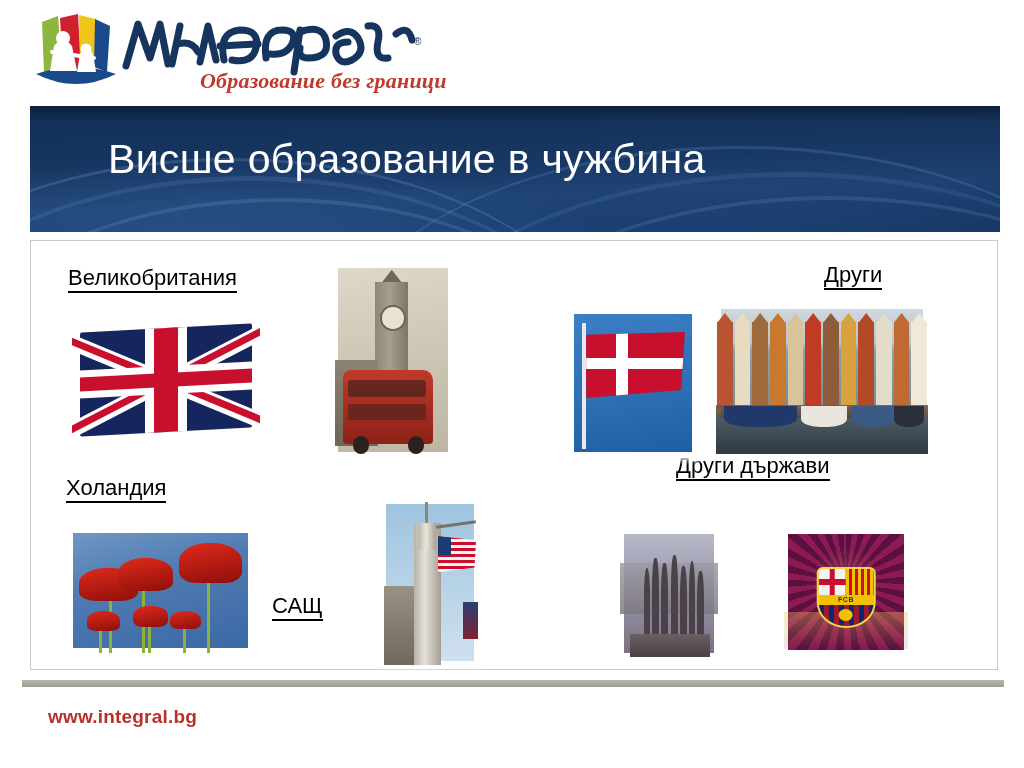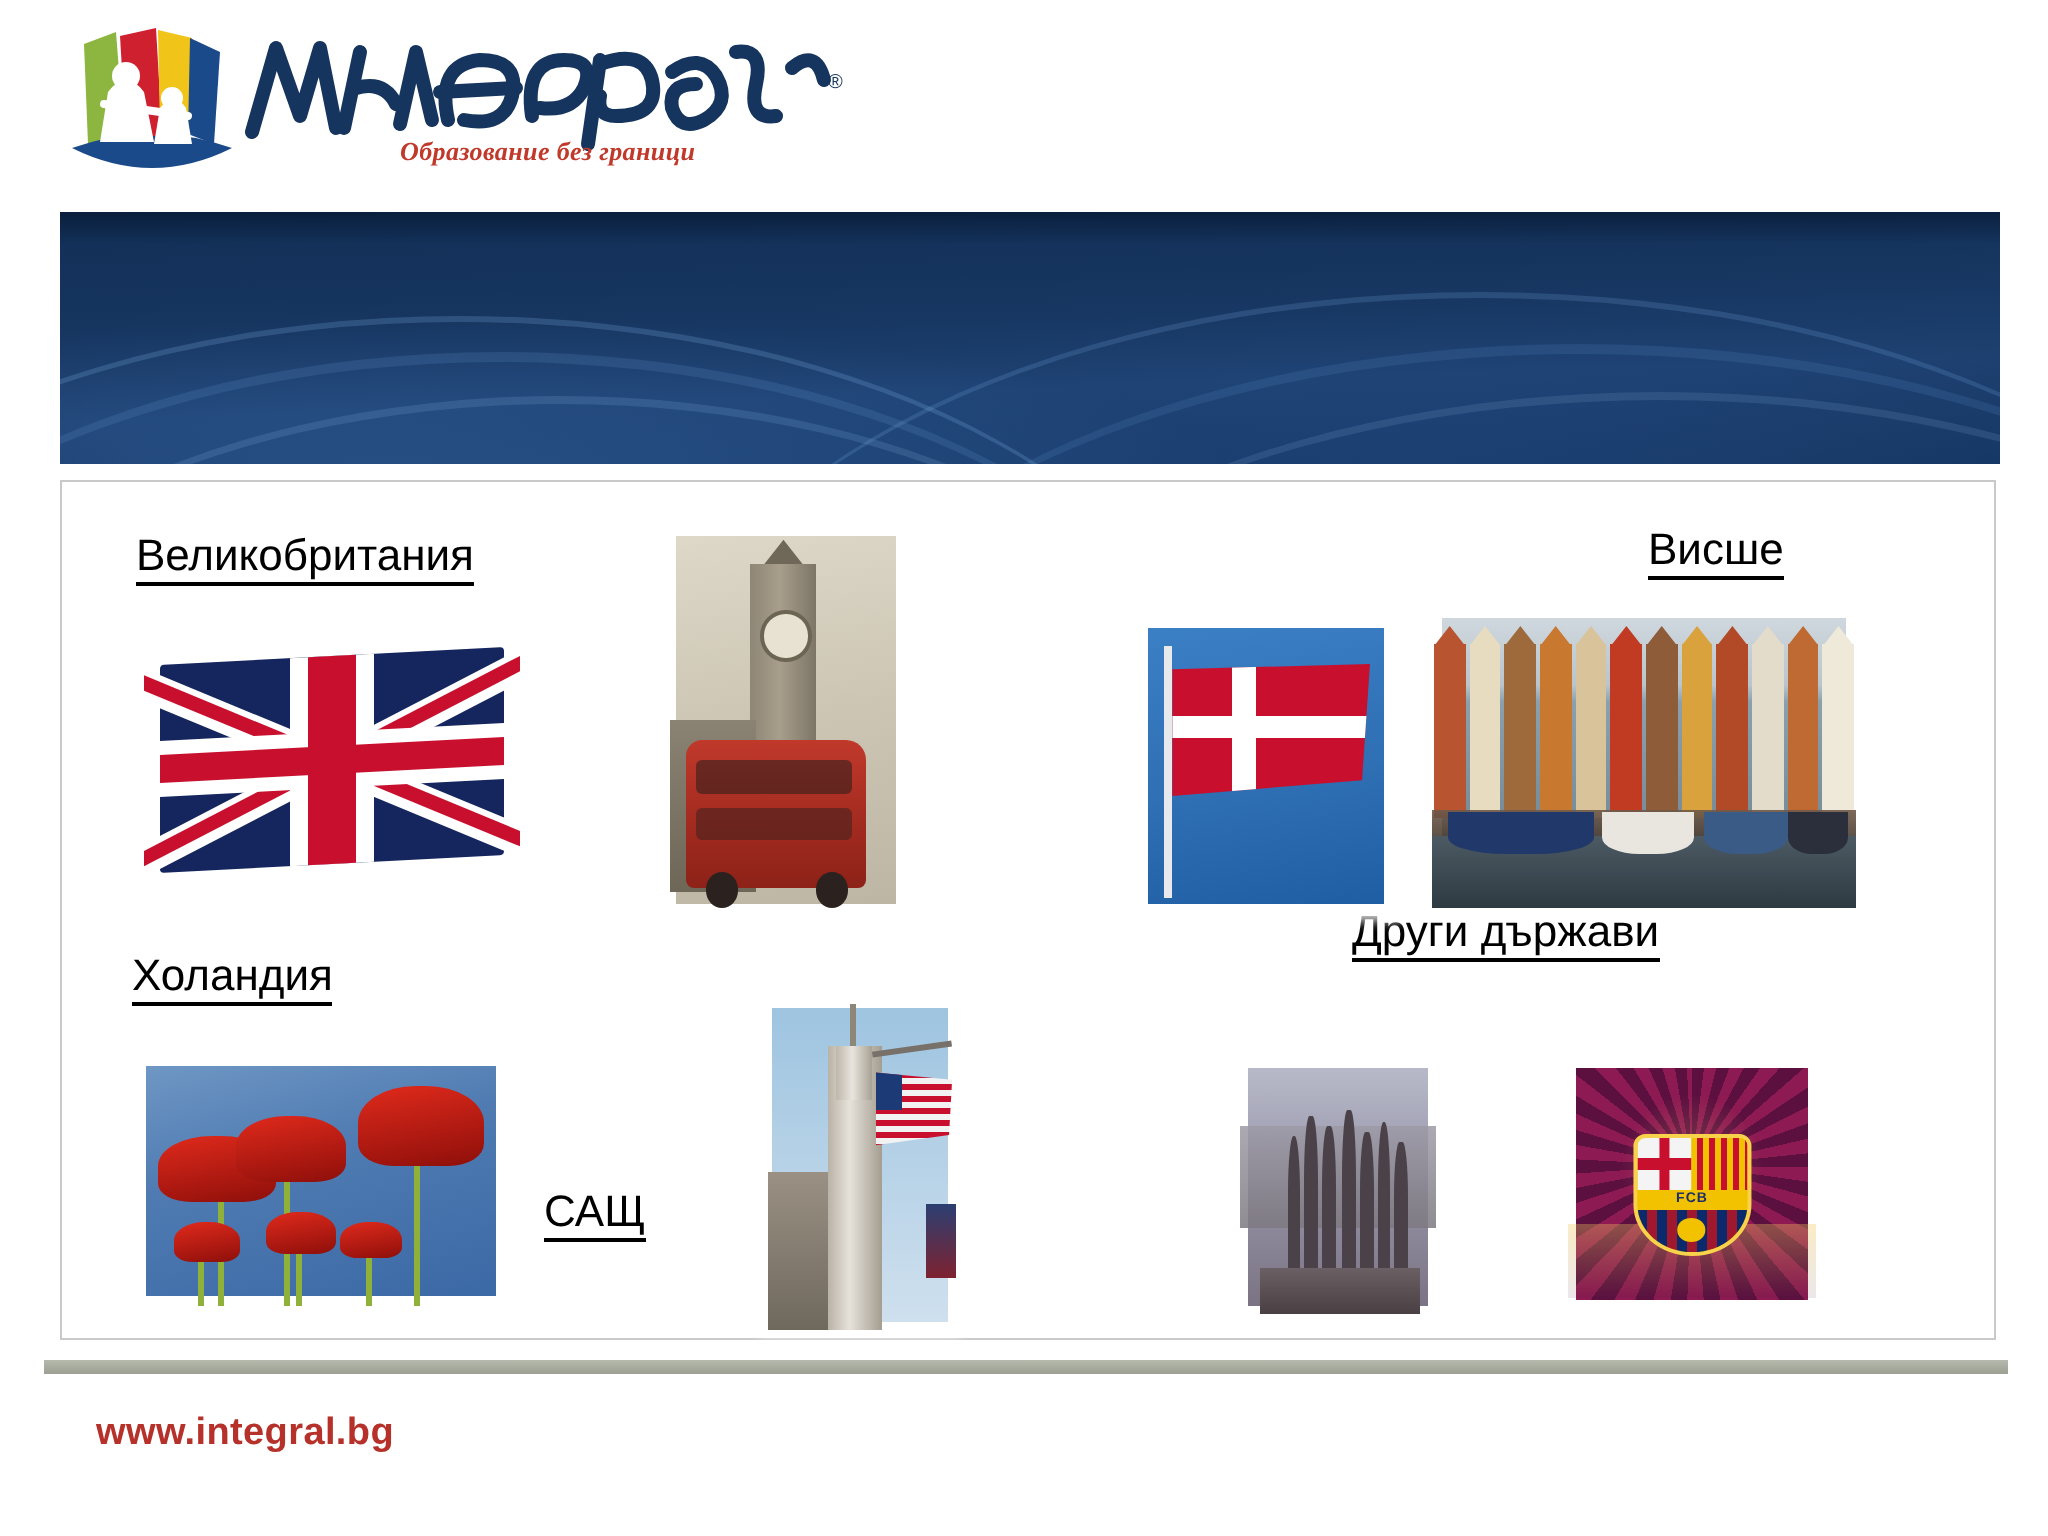--- a/index.html
+++ b/index.html
@@ -37,21 +37,21 @@
     width: 305px;
     height: 62px;
   }
   .logo-tagline {
     position: absolute;
     left: 172px;
     top: 58px;
     font-family: "Liberation Serif", serif;
     font-style: italic;
     font-weight: bold;
-    font-size: 13px;
+    font-size: 22px;
     color: #c0392b;
     letter-spacing: 0.2px;
     white-space: nowrap;
   }
   .logo-reg {
     position: absolute;
     left: 386px;
     top: 26px;
     font-size: 10px;
     color: #16355e;
@@ -356,26 +356,27 @@
 
 <div class="title-banner">
   <div class="dark-band"></div>
   <div class="swirl sw1"></div>
   <div class="swirl sw2"></div>
   <div class="swirl sw3"></div>
   <div class="swirl sw4"></div>
   <div class="swirl sw5"></div>
   <div class="swirl sw6"></div>
   <div class="swirl sw7"></div>
+  <div class="title-text">Висше образование в чужбина</div>
 </div>
 
 <div class="content-frame"></div>
 
 <div class="label lbl-uk">Великобритания</div>
-<div class="label lbl-dk">Висше</div>
+<div class="label lbl-dk">Други</div>
 <div class="label lbl-nl">Холандия</div>
 <div class="label lbl-other">Други държави</div>
 <div class="label lbl-usa">САЩ</div>
 
 <div class="tile uk-flag soft">
   <div class="inner">
     <div class="uk-canvas">
       <i class="d-w1"></i>
         <i class="d-w2"></i>
       <i class="d-r1"></i>

